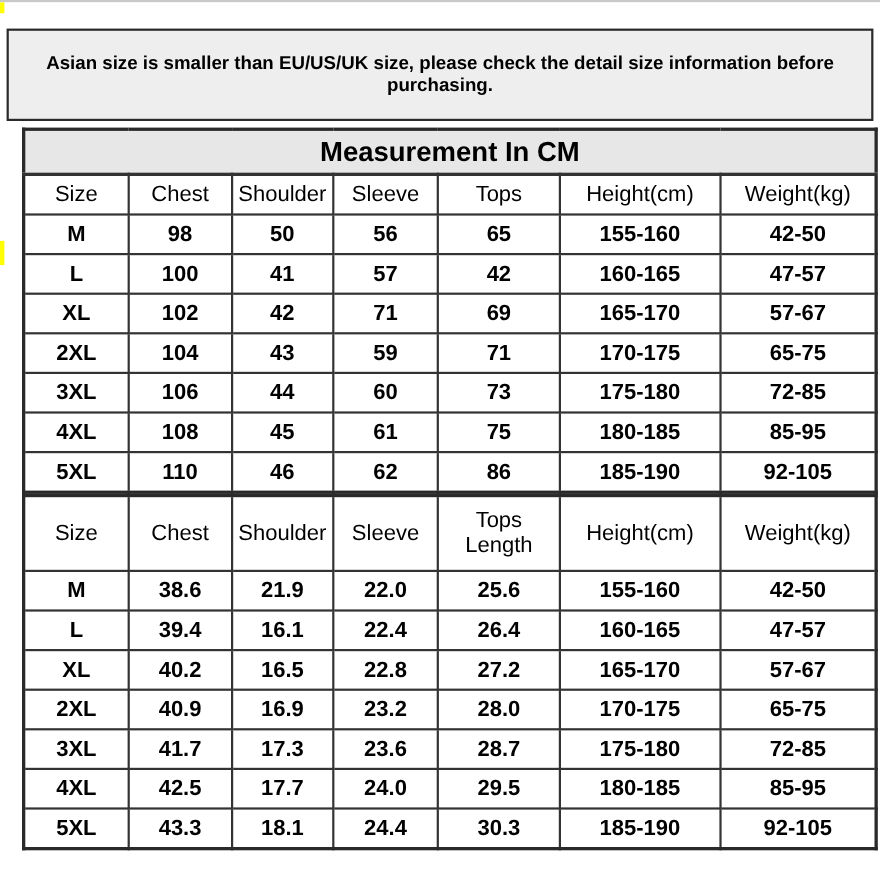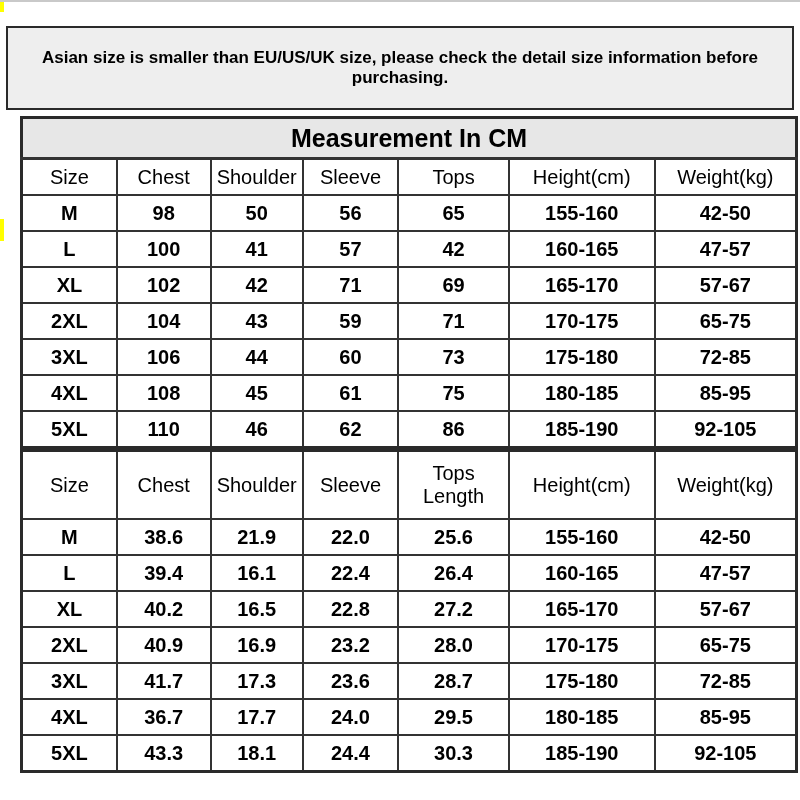--- a/index.html
+++ b/index.html
@@ -254,21 +254,21 @@
             <td class="data-cell">3XL</td>
             <td class="data-cell">41.7</td>
             <td class="data-cell">17.3</td>
             <td class="data-cell">23.6</td>
             <td class="data-cell">28.7</td>
             <td class="data-cell">175-180</td>
             <td class="data-cell">72-85</td>
           </tr>
           <tr>
             <td class="data-cell">4XL</td>
-            <td class="data-cell">36.7</td>
+            <td class="data-cell">42.5</td>
             <td class="data-cell">17.7</td>
             <td class="data-cell">24.0</td>
             <td class="data-cell">29.5</td>
             <td class="data-cell">180-185</td>
             <td class="data-cell">85-95</td>
           </tr>
           <tr>
             <td class="data-cell">5XL</td>
             <td class="data-cell">43.3</td>
             <td class="data-cell">18.1</td>

